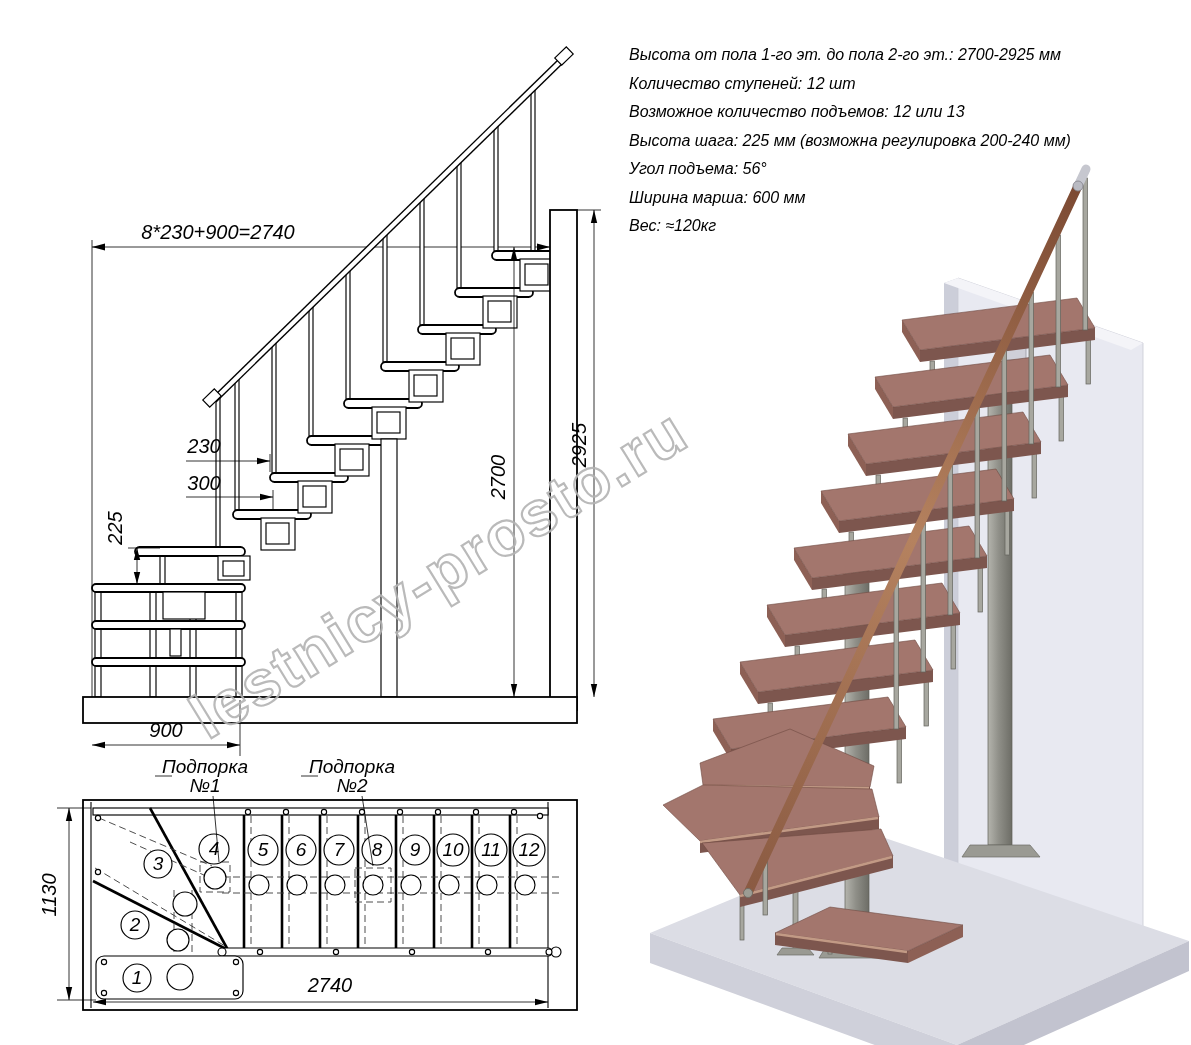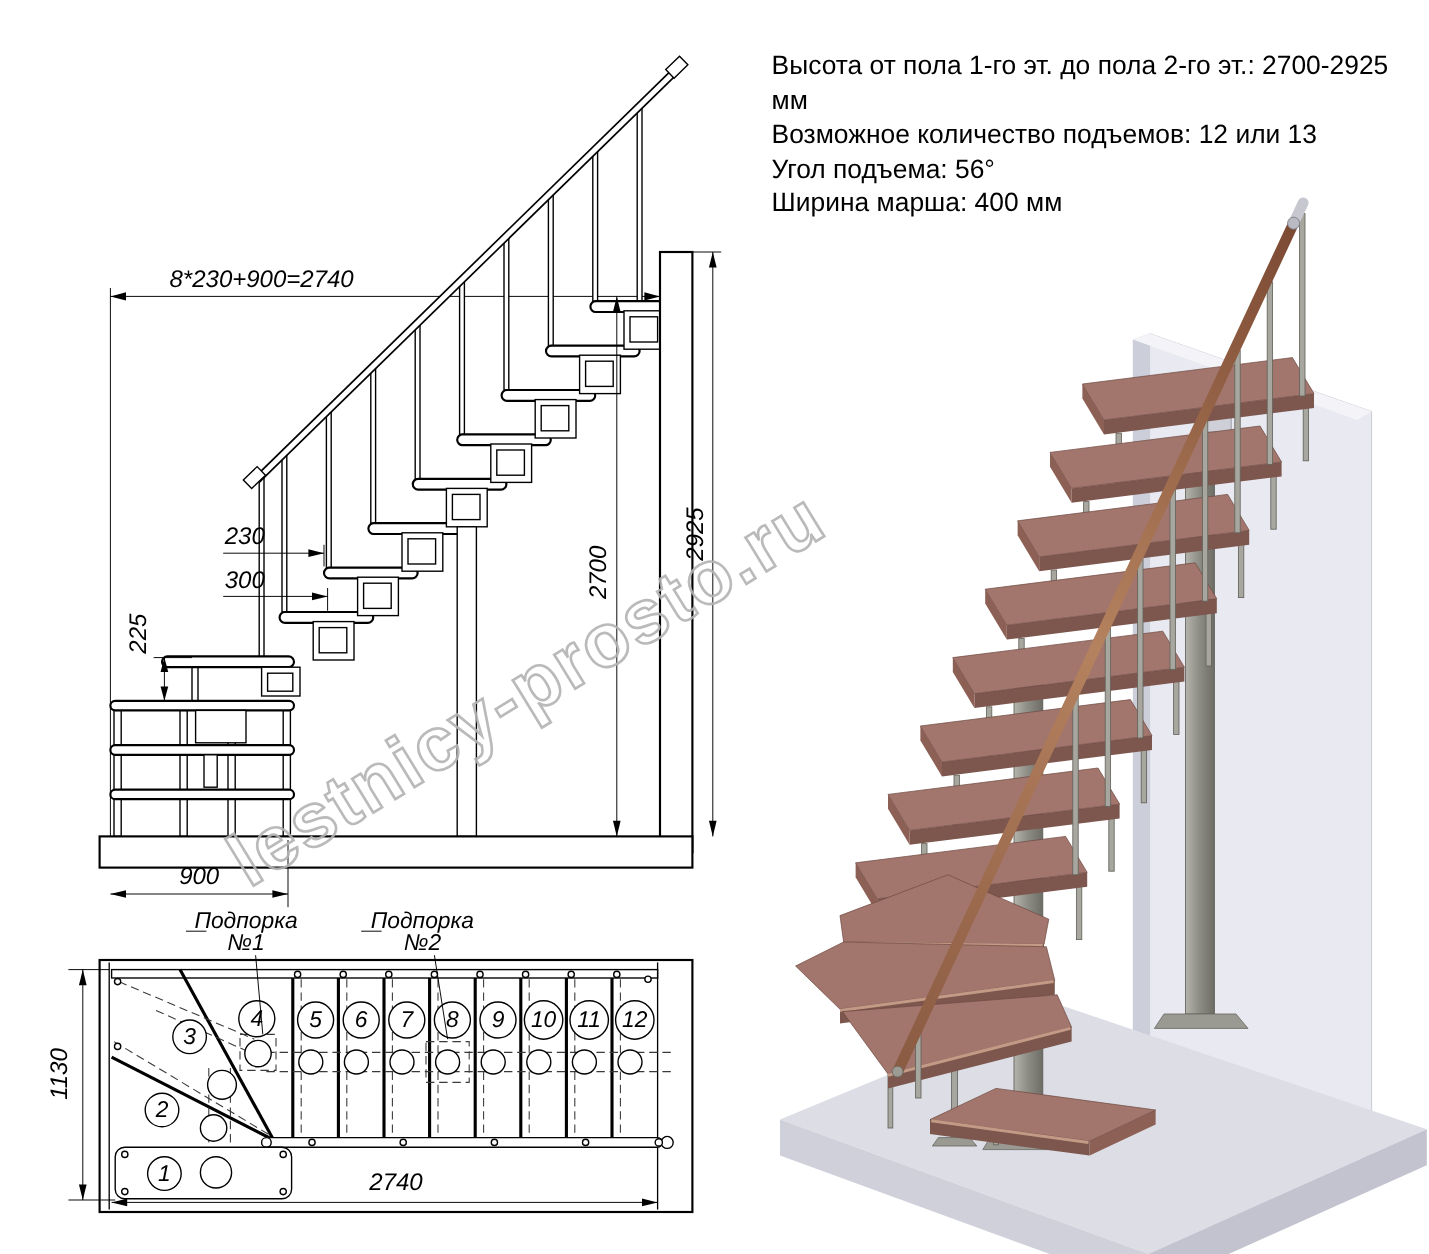--- a/index.html
+++ b/index.html
@@ -1,20 +1,20 @@
 <!DOCTYPE html>
 <html><head>
 <meta charset="utf-8">
 <style>
   html,body{margin:0;padding:0;background:#fff;}
   #stage{position:relative;width:1191px;height:1045px;background:#fff;overflow:hidden;
          font-family:"Liberation Sans",sans-serif;}
   #art{position:absolute;left:0;top:0;}
-  .specs{position:absolute;left:643px;top:41px;width:540px;
-         font-size:22px;line-height:28.5px;color:#000;}
+  .specs{position:absolute;left:629px;top:41px;width:540px;
+         font-size:16px;line-height:28.5px;color:#000;font-style:italic;}
   .ln  {stroke:#000;stroke-width:1.1;fill:none;}
   .lnt {stroke:#000;stroke-width:0.8;fill:none;}
   .thk {stroke:#000;stroke-width:2.6;fill:none;}
   .wf  {fill:#fff;stroke:#000;stroke-width:1.8;}
   .wf1 {fill:#fff;stroke:#000;stroke-width:1.15;}
   .dsh {stroke:#3a3a3a;stroke-width:0.9;fill:none;stroke-dasharray:7 4;}
   .arr {fill:#000;stroke:none;}
   .dimtxt{font:italic 20px "Liberation Sans",sans-serif;fill:#000;}
   .lbltxt{font:italic 19px "Liberation Sans",sans-serif;fill:#000;}
   .numtxt{font:italic 19px "Liberation Sans",sans-serif;fill:#000;}
@@ -465,18 +465,21 @@
       <polygon class="arr" points="548,1002 535,998.8 535,1005.2"></polygon>
       <text class="dimtxt" x="330" y="992" text-anchor="middle">2740</text>
     </g>
   </g>
 
   <text class="wm" transform="translate(450,592) rotate(-31.5)" text-anchor="middle">lestnicy-prosto.ru</text>
 </svg>
 
 <div class="specs">
   <div>Высота от пола 1-го эт. до пола 2-го эт.: 2700-2925 мм</div>
+  <div>Количество ступеней: 12 шт</div>
   <div>Возможное количество подъемов: 12 или 13</div>
+  <div>Высота шага: 225 мм (возможна регулировка 200-240 мм)</div>
   <div>Угол подъема: 56°</div>
-  <div>Ширина марша: 400 мм</div>
+  <div>Ширина марша: 600 мм</div>
+  <div>Вес: ≈120кг</div>
 </div>
 
 </div>
 
 </body></html>

